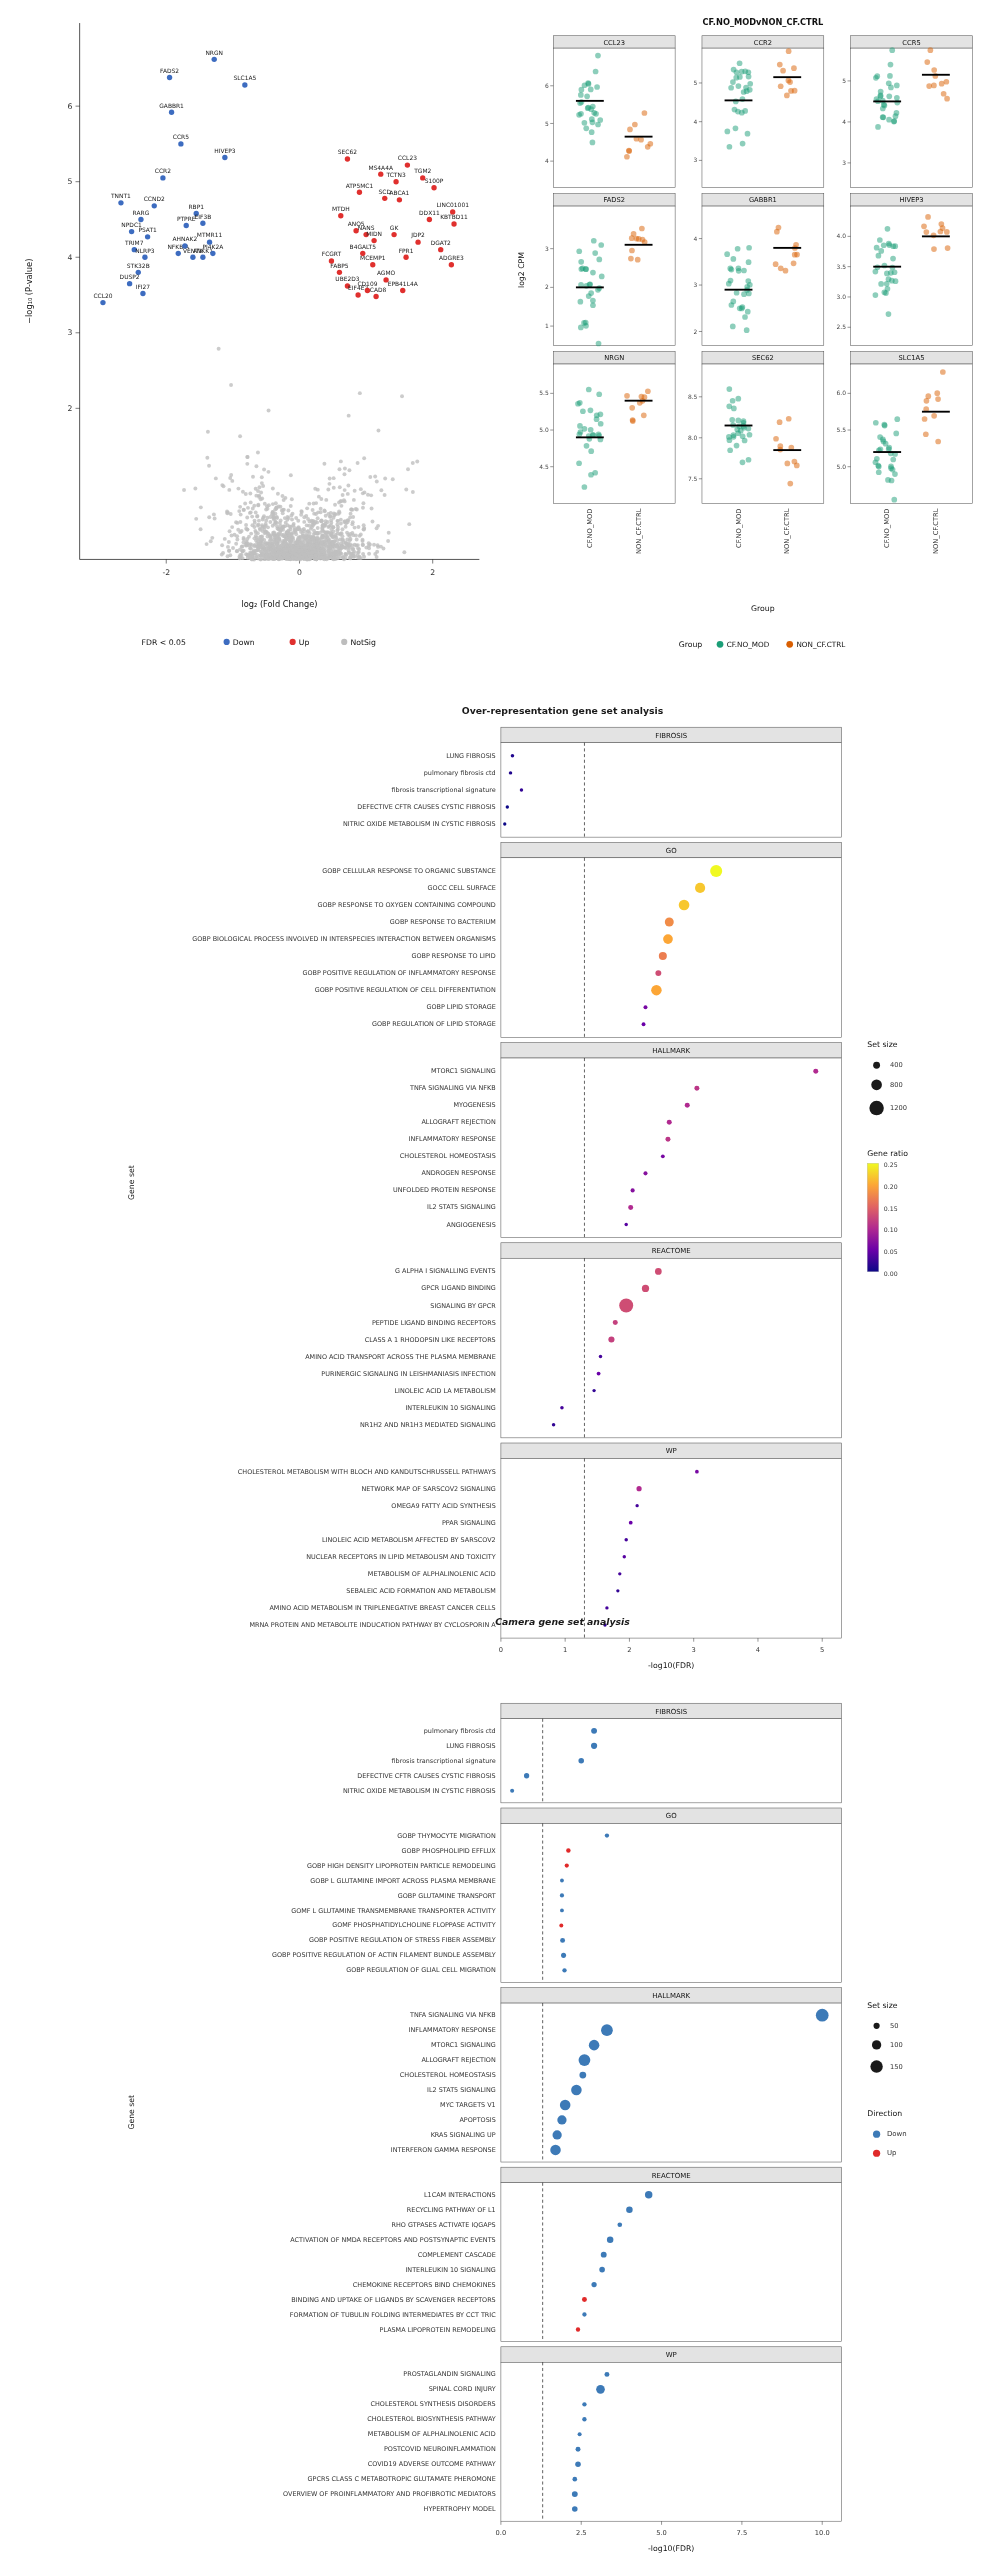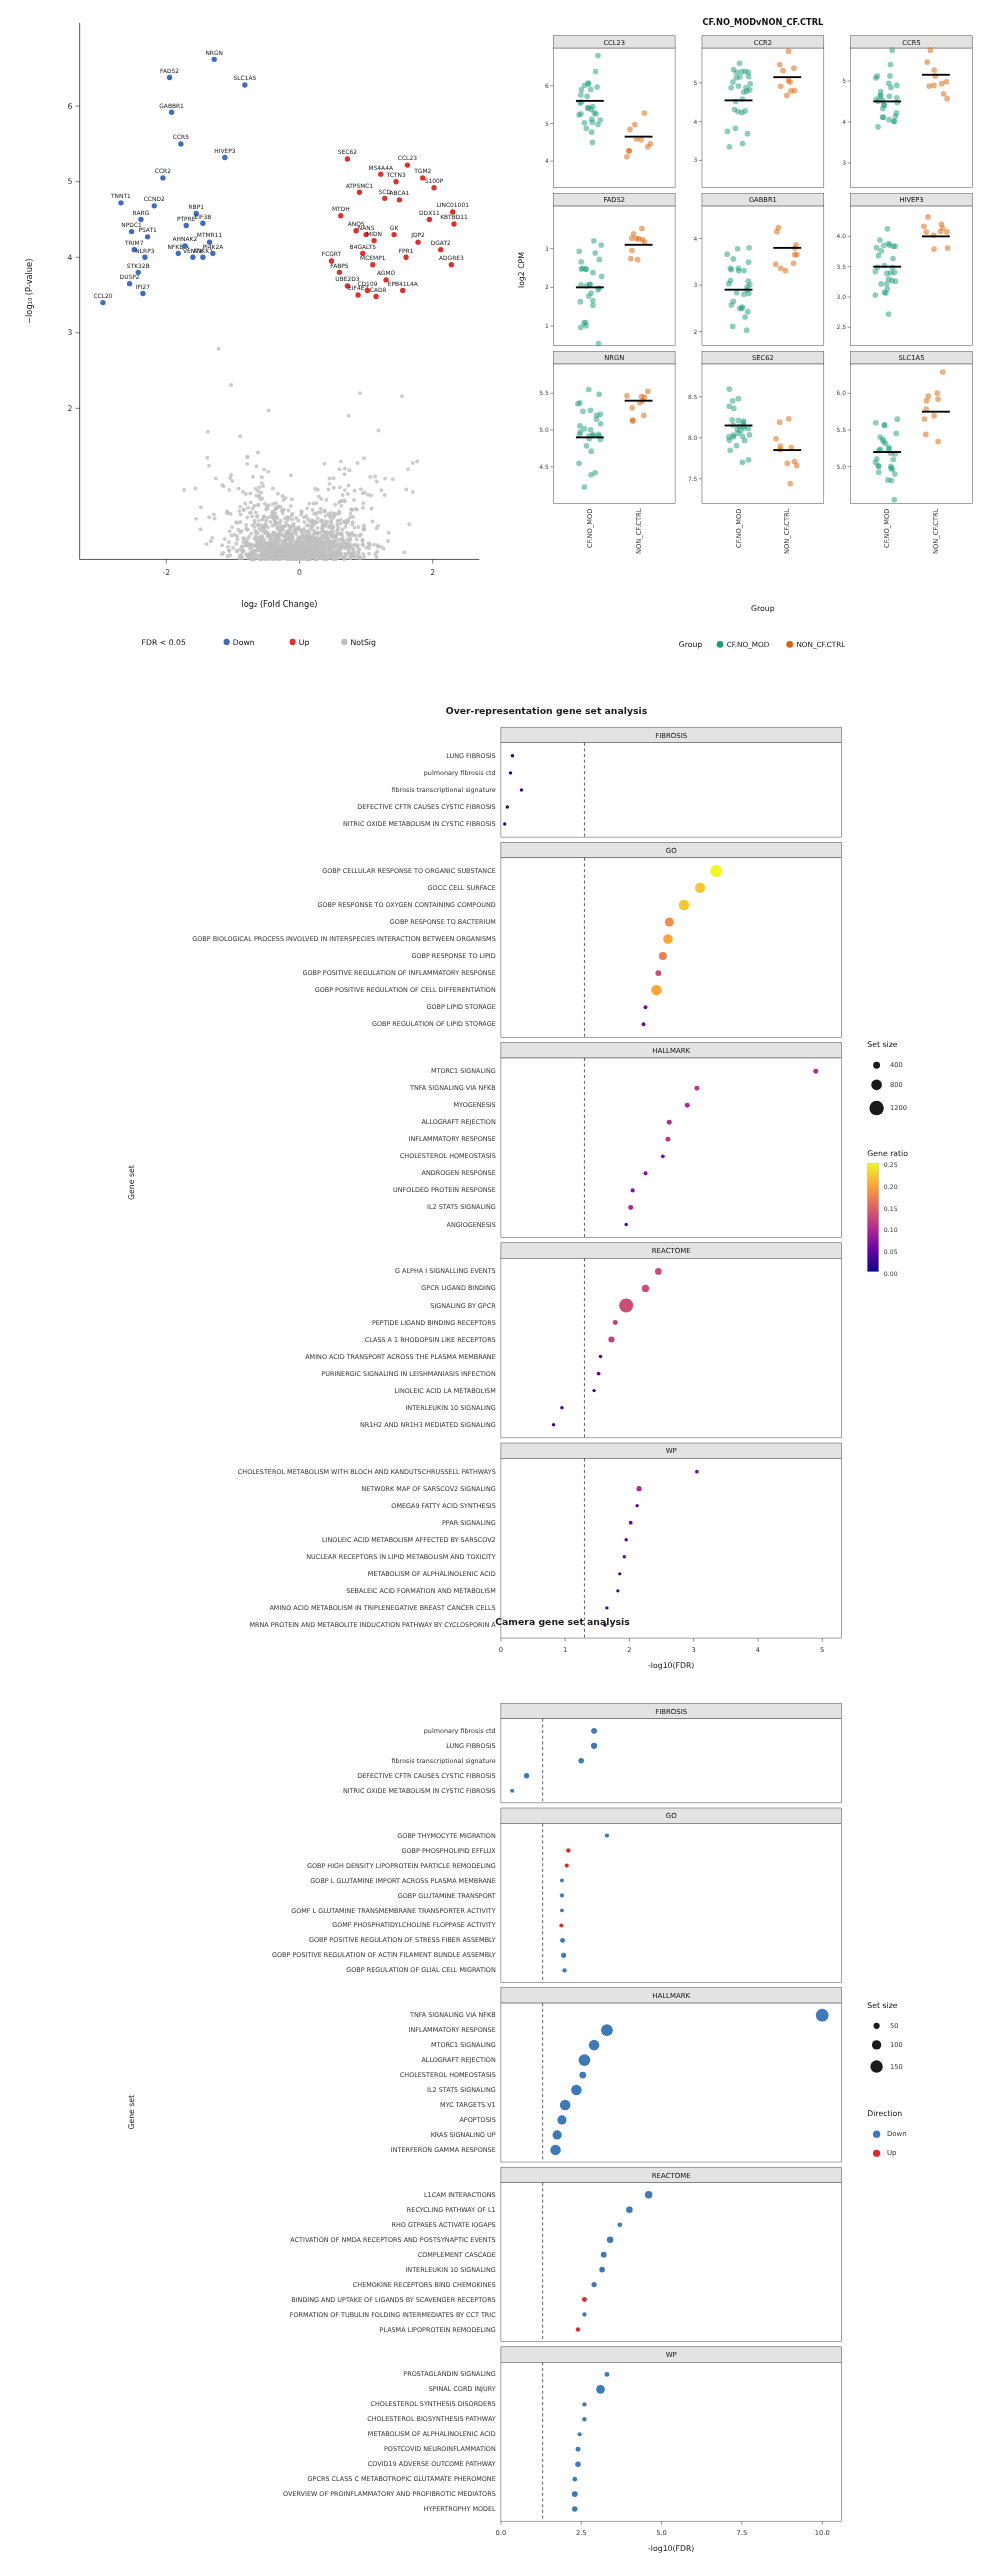--- a/index.html
+++ b/index.html
@@ -2147,21 +2147,21 @@
         <g>
           <text x="315" y="1230" fill="#111" font-size="15">Group</text>
           <circle cx="395" cy="1225" r="6.5" fill="#1b9e77"></circle>
           <text x="408" y="1230" fill="#111" font-size="14">CF.NO_MOD</text>
           <circle cx="530" cy="1225" r="6.5" fill="#d95f02"></circle>
           <text x="543" y="1230" fill="#111" font-size="14">NON_CF.CTRL</text>
         </g>
       </svg>
   </div>
 
-  <div class="sec-title" style="left:118px;top:705px;width:857px;">Over-representation gene set analysis</div>
+  <div class="sec-title" style="left:134px;top:705px;width:857px;">Over-representation gene set analysis</div>
   <div class="chart-wrap" style="left:119px;top:722px;">
     <svg id="ora-svg" width="867" height="960" viewBox="0 0 1680 1860">
         <g>
           <rect x="740" y="10" width="660" height="30" fill="#e3e3e3" stroke="#4d4d4d" stroke-width="1"></rect>
           <text x="1070" y="30" fill="#111" text-anchor="middle" font-size="13.5">FIBROSIS</text>
           <rect x="740" y="40" width="660" height="183" fill="#fff" stroke="#4d4d4d" stroke-width="1"></rect>
           <line x1="901.8867924528302" y1="40" x2="901.8867924528302" y2="223" stroke="#000" stroke-width="1.2" stroke-dasharray="6 5"></line>
           <text x="730" y="69.5" fill="#333" text-anchor="end" font-size="12.5">LUNG FIBROSIS</text>
           <circle cx="762.4150943396227" cy="65.5" r="3.4125" fill="rgb(32,6,142)"></circle>
           <text x="730" y="102.5" fill="#333" text-anchor="end" font-size="12.5">pulmonary fibrosis ctd</text>
@@ -2314,21 +2314,21 @@
             <stop offset="20%" stop-color="#fca636"></stop>
             <stop offset="40%" stop-color="#e16462"></stop>
             <stop offset="60%" stop-color="#b12a90"></stop>
             <stop offset="80%" stop-color="#6a00a8"></stop>
             <stop offset="100%" stop-color="#0d0887"></stop>
           </linearGradient>
         </defs>
       </svg>
   </div>
 
-  <div class="sec-title" style="left:134px;top:1616px;width:857px;">Camera gene set analysis</div>
+  <div class="sec-title" style="left:134px;top:1616px;width:857px;font-style:italic;">Camera gene set analysis</div>
   <div class="chart-wrap" style="left:119px;top:1698px;">
     <svg id="camera-svg" width="867" height="862" viewBox="0 0 1680 1670">
         <g>
           <rect x="740" y="10" width="660" height="30" fill="#e3e3e3" stroke="#4d4d4d" stroke-width="1"></rect>
           <text x="1070" y="30" fill="#111" text-anchor="middle" font-size="13.5">FIBROSIS</text>
           <rect x="740" y="40" width="660" height="163" fill="#fff" stroke="#4d4d4d" stroke-width="1"></rect>
           <line x1="820.9433962264151" y1="40" x2="820.9433962264151" y2="203" stroke="#000" stroke-width="1.2" stroke-dasharray="6 5"></line>
           <text x="730" y="67.5" fill="#333" text-anchor="end" font-size="12.5">pulmonary fibrosis ctd</text>
           <circle cx="920.566037735849" cy="63.5" r="5.699999999999999" fill="#3d7ab7"></circle>
           <text x="730" y="96.5" fill="#333" text-anchor="end" font-size="12.5">LUNG FIBROSIS</text>

